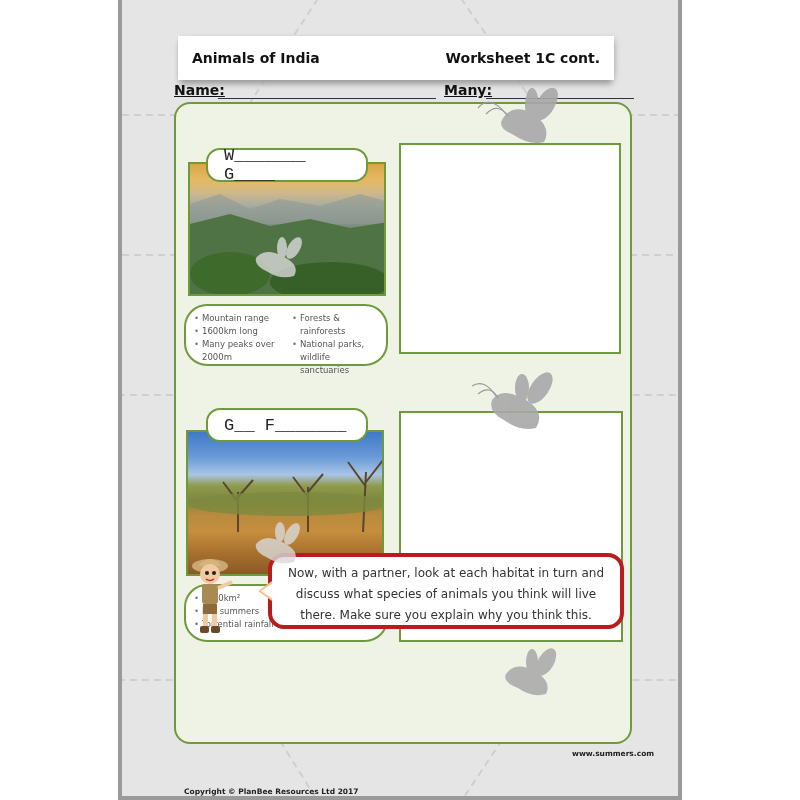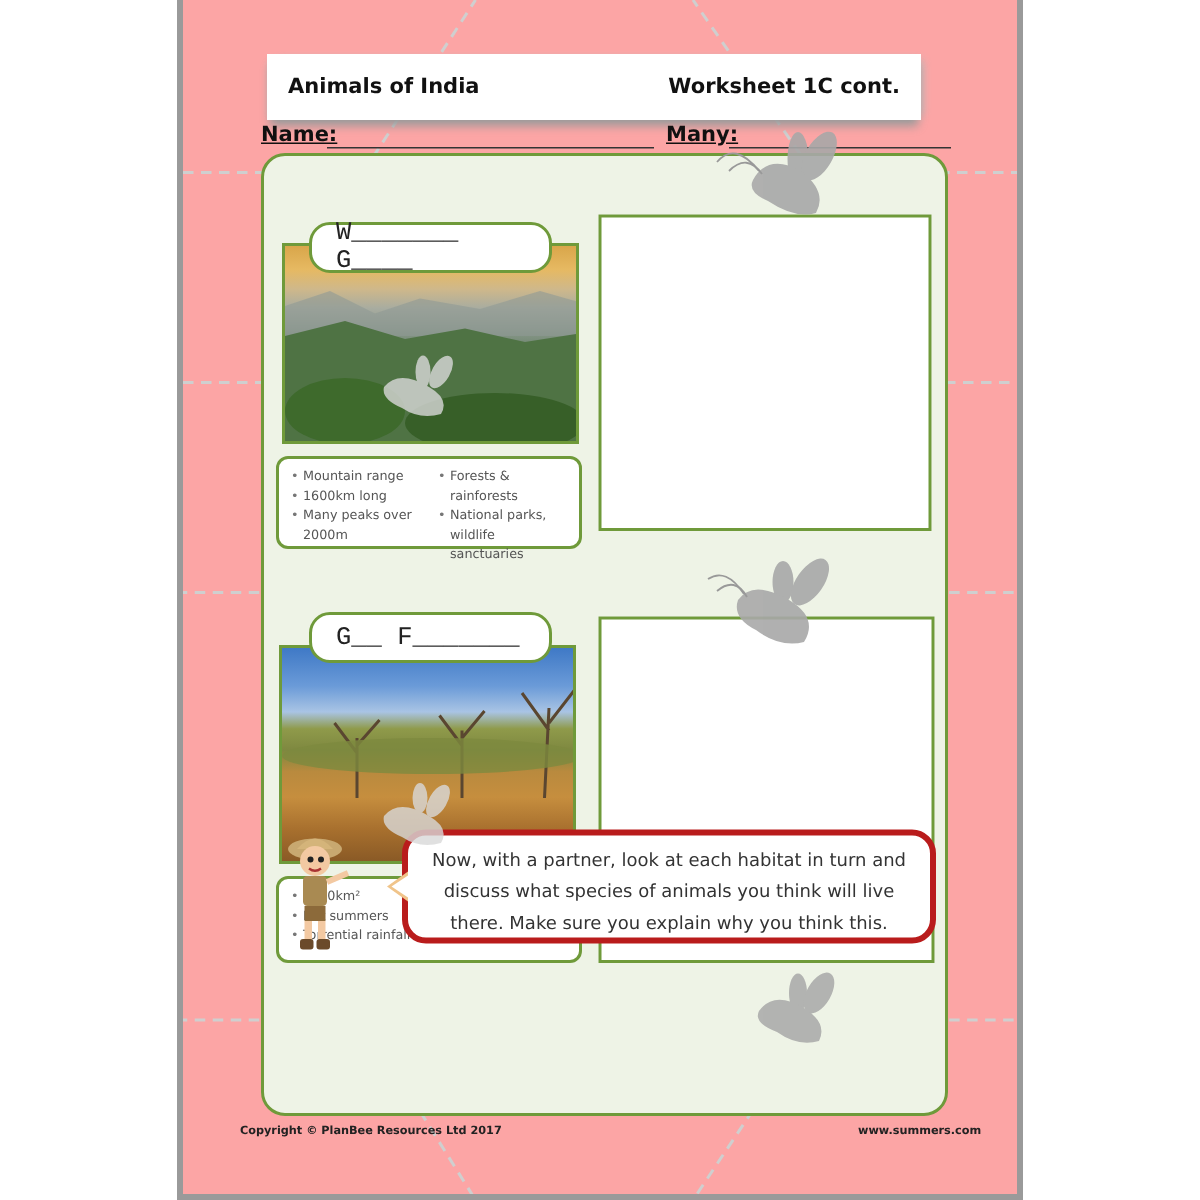--- a/index.html
+++ b/index.html
@@ -1,31 +1,31 @@
 <!DOCTYPE html>
 <html><head>
 <meta charset="utf-8">
 <style>
   html, body { margin:0; padding:0; }
   body { width:800px; height:800px; background:#ffffff; position:relative; overflow:hidden; font-family:"DejaVu Sans", sans-serif; }
-  .page { position:absolute; left:118px; top:0; width:564px; height:800px; background:#fca5a5; border-left:4px solid #9a9a9a; border-right:4px solid #9a9a9a; border-bottom:4px solid #9a9a9a; box-sizing:border-box; overflow:hidden; }
+  .page { position:absolute; left:118px; top:0; width:564px; height:800px; background:#e5e5e5; border-left:4px solid #9a9a9a; border-right:4px solid #9a9a9a; border-bottom:4px solid #9a9a9a; box-sizing:border-box; overflow:hidden; }
   .hexbg { position:absolute; left:0; top:0; width:556px; height:800px; }
   .title-bar { position:absolute; left:56px; top:36px; width:436px; height:44px; background:#fff; box-shadow: 0 6px 6px -2px #9a9a9a, 4px 0 6px -3px #bbb, -2px 0 4px -3px #bbb; display:flex; align-items:center; justify-content:space-between; padding:0 14px; box-sizing:border-box; }
   .title-bar span { font-family:"DejaVu Sans", sans-serif; font-weight:bold; font-size:14px; color:#111; }
   .name-row { position:absolute; left:52px; top:82px; width:460px; height:20px; font-family:"DejaVu Sans", sans-serif; font-weight:bold; font-size:14px; color:#111; }
   .name-row .lbl { position:absolute; top:0;text-decoration:underline; }
   .name-row .line { position:absolute; top:16px; height:1px; background:#333; }
   .green-panel { position:absolute; left:52px; top:102px; width:458px; height:642px; background:#eef3e6; border:2px solid #6f9a3a; border-radius:16px; box-sizing:border-box; }
   .hab-title { position:absolute; background:#fff; border:2px solid #6f9a3a; border-radius:14px; box-sizing:border-box; font-family:Liberation Mono, monospace; font-size:17px; color:#222; display:flex; align-items:center; padding-left:16px; z-index:3; }
   .photo { position:absolute; border:2px solid #6f9a3a; box-sizing:border-box; overflow:hidden; }
   .photo1 { background:
       linear-gradient(180deg, #d9a64a 0%, #e6b962 12%, #cfb88a 22%, #a8aca0 32%, #8d9a8e 42%, #6f8670 52%, #4d6d42 62%, #3f6a34 75%, #355c2b 100%); }
   .photo2 { background:
       linear-gradient(180deg, #3f79c6 0%, #6b9bd8 18%, #a9c4e4 30%, #8f9a4a 38%, #7e8840 48%, #b98a3e 58%, #c68e3e 70%, #a8702e 85%, #8a5a26 100%); }
-  .facts { position:absolute; background:#fff; border:2px solid #6f9a3a; border-radius:8px; box-sizing:border-box; font-family:"DejaVu Sans", sans-serif; font-size:8.5px; color:#555; padding:6px 8px; display:flex; gap:10px; }
+  .facts { position:absolute; background:#fff; border:2px solid #6f9a3a; border-radius:23px; box-sizing:border-box; font-family:"DejaVu Sans", sans-serif; font-size:8.5px; color:#555; padding:6px 8px; display:flex; gap:10px; }
   .facts ul { list-style:none; margin:0; padding:0; }
   .facts li { line-height:13px; position:relative; padding-left:8px; }
   .facts li::before { content:"•"; position:absolute; left:0; color:#777; }
   .draw-box { position:absolute; background:#fff; border:2px solid #6f9a3a; box-sizing:border-box; }
   .speech { position:absolute; left:146px; top:553px; width:356px; height:76px; background:#fff; border:4px solid #b91c1c; border-radius:16px; box-sizing:border-box; font-family:"DejaVu Sans", sans-serif; font-size:12px; color:#333; text-align:center; line-height:21px; padding-top:6px; }
   .speech::before { content:""; position:absolute; left:-14px; top:24px; border-right:14px solid #f0c48a; border-top:10px solid transparent; border-bottom:10px solid transparent; }
   .speech::after { content:""; position:absolute; left:-11px; top:26px; border-right:12px solid #fff; border-top:8px solid transparent; border-bottom:8px solid transparent; }
   .footer { position:absolute; top:749px; font-family:"DejaVu Sans", sans-serif; font-weight:bold; font-size:7.5px; color:#222; }
   .bee { position:absolute; z-index:5; }
   .explorer { position:absolute; left:64px; top:552px; width:62px; height:84px; }
@@ -182,15 +182,15 @@
   </svg>
 
   <svg class="bee" style="left:126px; top:522px;" width="60" height="44" viewBox="0 0 60 44">
     <g fill="#d9d9d9" opacity="0.8">
       <ellipse cx="32" cy="10" rx="5" ry="10"></ellipse>
       <ellipse cx="44" cy="12" rx="6" ry="12" transform="rotate(30 44 12)"></ellipse>
       <path d="M8,22 Q18,10 38,22 Q52,30 46,40 Q32,44 20,36 Q6,30 8,22 Z"></path>
     </g>
   </svg>
 
-  <div class="footer" style="left:38px;">Copyright © PlanBee Resources Ltd 2017</div>
+  <div class="footer" style="left:62px;margin-top:38px;">Copyright © PlanBee Resources Ltd 2017</div>
   <div class="footer" style="left:450px;">www.summers.com</div>
 </div>
 
 </body></html>

